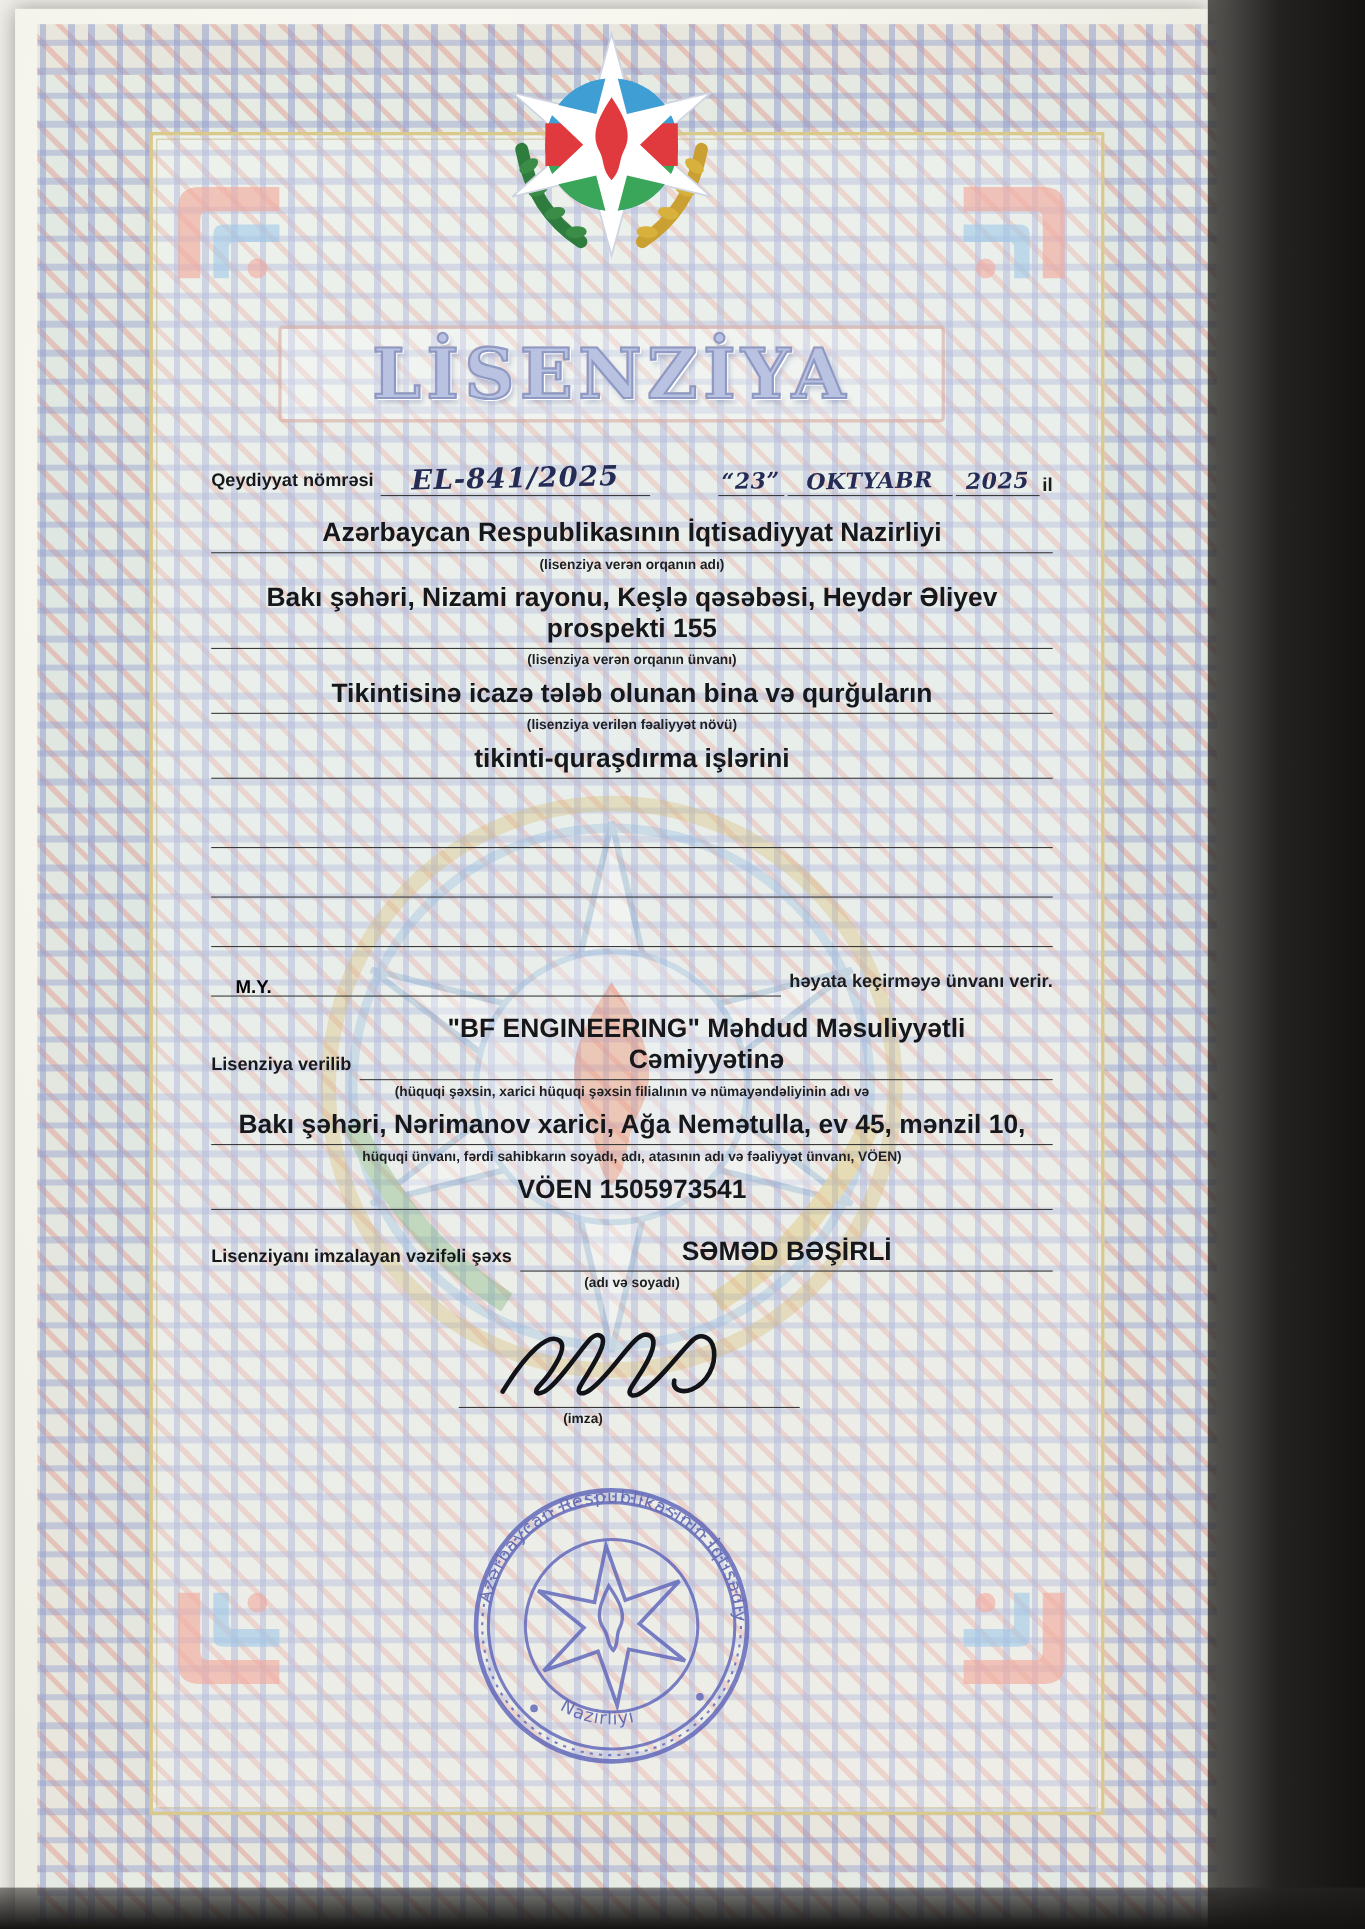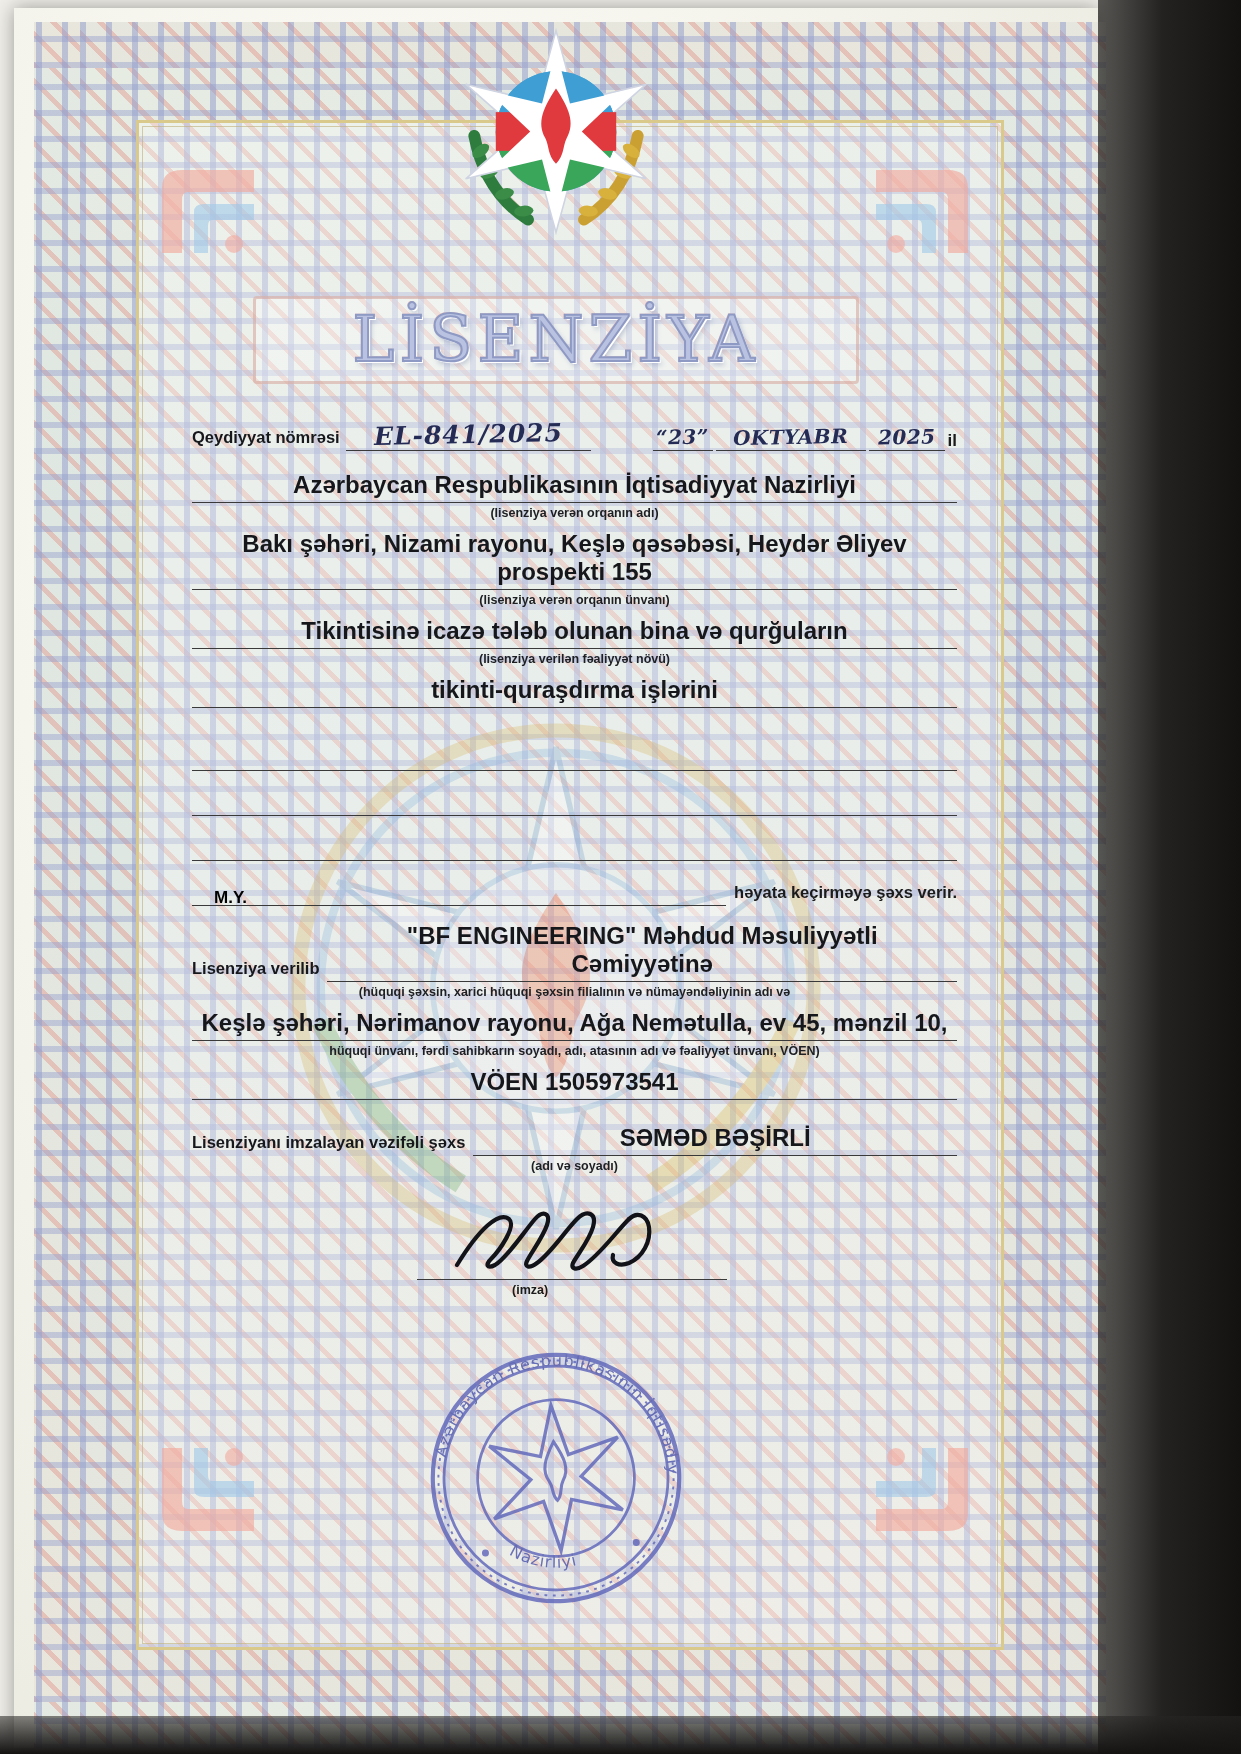--- a/index.html
+++ b/index.html
@@ -118,21 +118,21 @@
   .title-wrap {
     position: absolute;
     left: 0; right: 0;
     top: 295px;
     text-align: center;
     z-index: 5;
   }
   .title {
     display: inline-block;
     font-family: "DejaVu Serif", serif;
-    font-weight: normal;
+    font-weight: bold;
     font-size: 63px;
     letter-spacing: 5px;
     color: #b9c2e0;
     -webkit-text-stroke: 2px #8e99c4;
     text-shadow:
       2px 2px 0 #ffffff,
       -1px -1px 0 #f2c9c2,
       3px 4px 5px rgba(120,130,170,0.45);
     padding: 0 30px;
   }
@@ -433,32 +433,32 @@
       <div class="hint">(lisenziya verilən fəaliyyət növü)</div>
 
       <div class="fill">tikinti-quraşdırma işlərini</div>
       <div style="height:18px"></div>
       <div class="blank-line"></div>
       <div class="blank-line"></div>
       <div class="blank-line"></div>
 
       <div class="rightnote">
         <span class="ln"></span>
-        <span class="txt">həyata keçirməyə şəxs verir.</span>
+        <span class="txt">həyata keçirməyə ünvanı verir.</span>
       </div>
 
       <div style="height:16px"></div>
 
       <div class="two-col">
         <span class="lbl">Lisenziya verilib</span>
         <span class="fill">"BF ENGINEERING" Məhdud Məsuliyyətli Cəmiyyətinə</span>
       </div>
       <div class="hint wide">(hüquqi şəxsin, xarici hüquqi şəxsin filialının və nümayəndəliyinin adı və</div>
 
-      <div class="fill">Keşlə şəhəri, Nərimanov rayonu, Ağa Nemətulla, ev 45, mənzil 10,</div>
+      <div class="fill">Bakı şəhəri, Nərimanov xarici, Ağa Nemətulla, ev 45, mənzil 10,</div>
       <div class="hint wide">hüquqi ünvanı, fərdi sahibkarın soyadı, adı, atasının adı və fəaliyyət ünvanı, VÖEN)</div>
 
       <div class="fill">VÖEN 1505973541</div>
 
       <div style="height:24px"></div>
 
       <div class="two-col">
         <span class="lbl">Lisenziyanı imzalayan vəzifəli şəxs</span>
         <span class="fill">SƏMƏD BƏŞİRLİ</span>
       </div>

